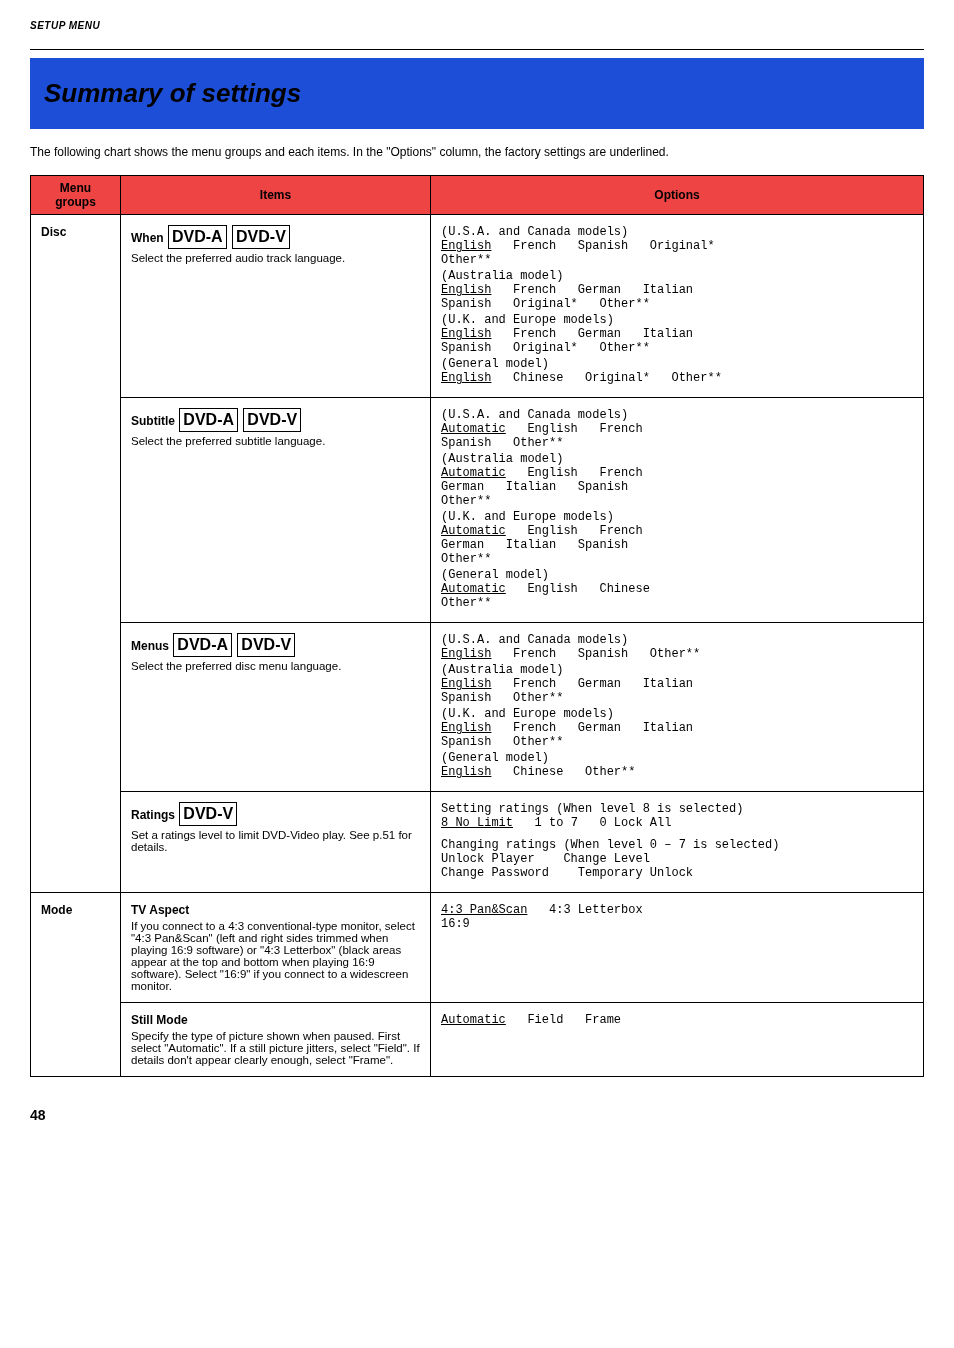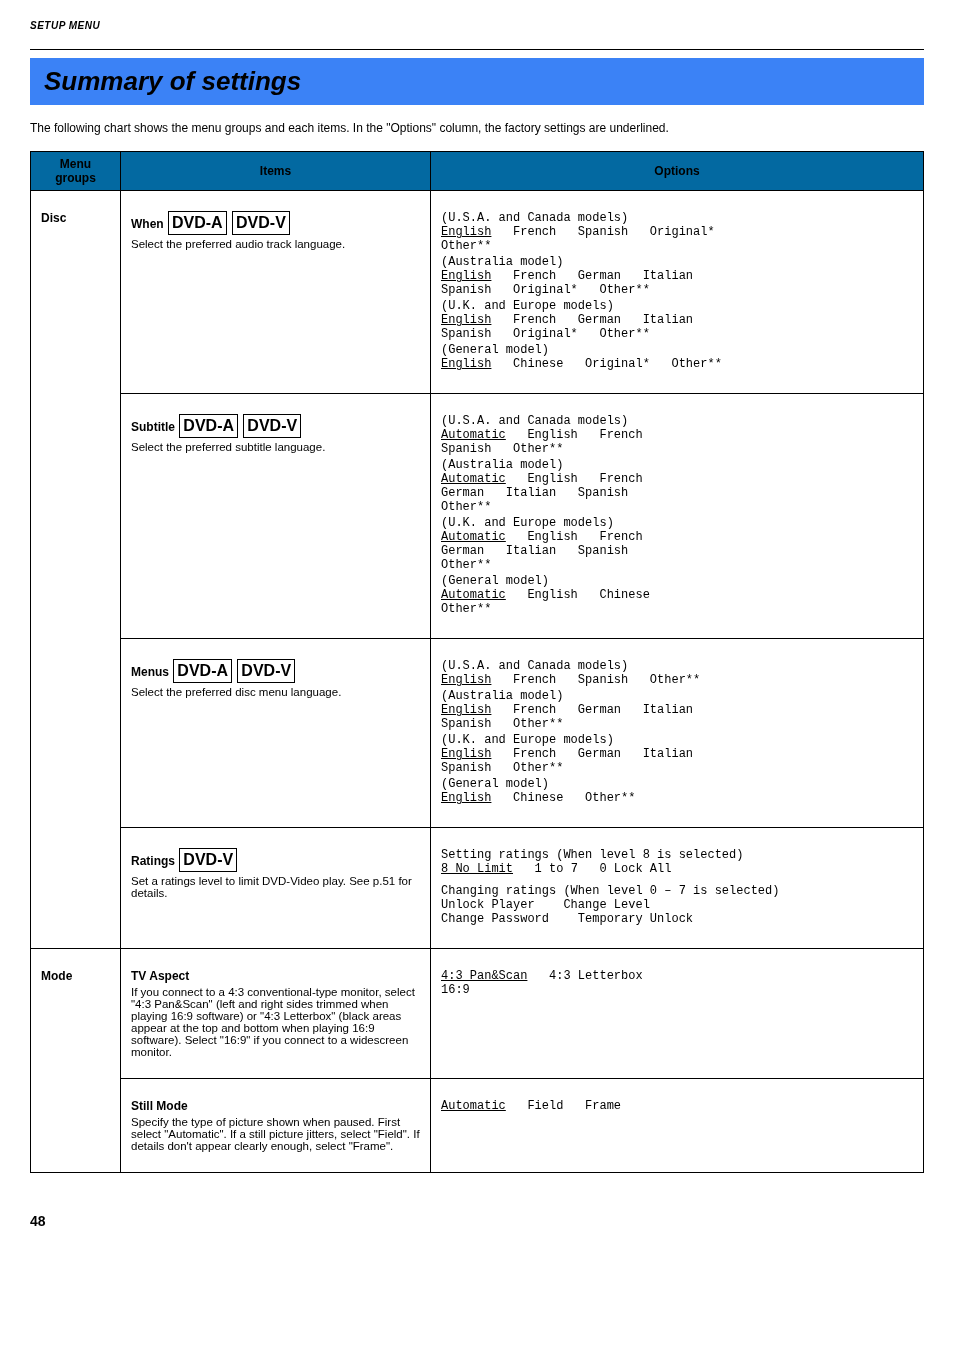--- a/index.html
+++ b/index.html
@@ -18,44 +18,44 @@
       font-style: italic;
       letter-spacing: 0.5px;
       border-bottom: 1px solid #000;
       padding-bottom: 18px;
       margin-bottom: 8px;
     }
     .page-title {
       font-size: 26px;
       font-style: italic;
       font-weight: bold;
-      background: #3b82f6;
-      padding: 8px 14px;
+      background: #1d4ed8;
+      padding: 20px 14px;
       margin-bottom: 14px;
     }
     .intro-text {
       font-size: 12px;
       margin-bottom: 14px;
       line-height: 1.5;
     }
     table.main-table {
       width: 100%;
       border-collapse: collapse;
       font-size: 12px;
     }
     table.main-table th {
       border: 1px solid #000;
       padding: 5px 10px;
-      background: #0369a1;
+      background: #ef4444;
       font-weight: bold;
       text-align: center;
     }
     table.main-table td {
       border: 1px solid #000;
-      padding: 20px 10px;
+      padding: 10px 10px;
       vertical-align: top;
     }
     .menu-group-cell {
       font-weight: bold;
       font-size: 12px;
       vertical-align: top;
       width: 90px;
     }
     .items-cell {
       width: 310px;
@@ -81,21 +81,21 @@
       line-height: 1.4;
       margin: 0 1px;
     }
     .underline { text-decoration: underline; margin-top: 44px; }
     .option-block {
       margin-bottom: 2px;
     }
     .page-num {
       font-weight: bold;
       font-size: 14px;
-      margin-top: 40px;
+      margin-top: 30px;
     }
   </style>
 </head>
 <body>
 
 <div class="setup-menu-label">SETUP MENU</div>
 
 <div class="page-title">Summary of settings</div>
 
 <p class="intro-text">The following chart shows the menu groups and each items. In the "Options" column, the factory settings are underlined.</p>

